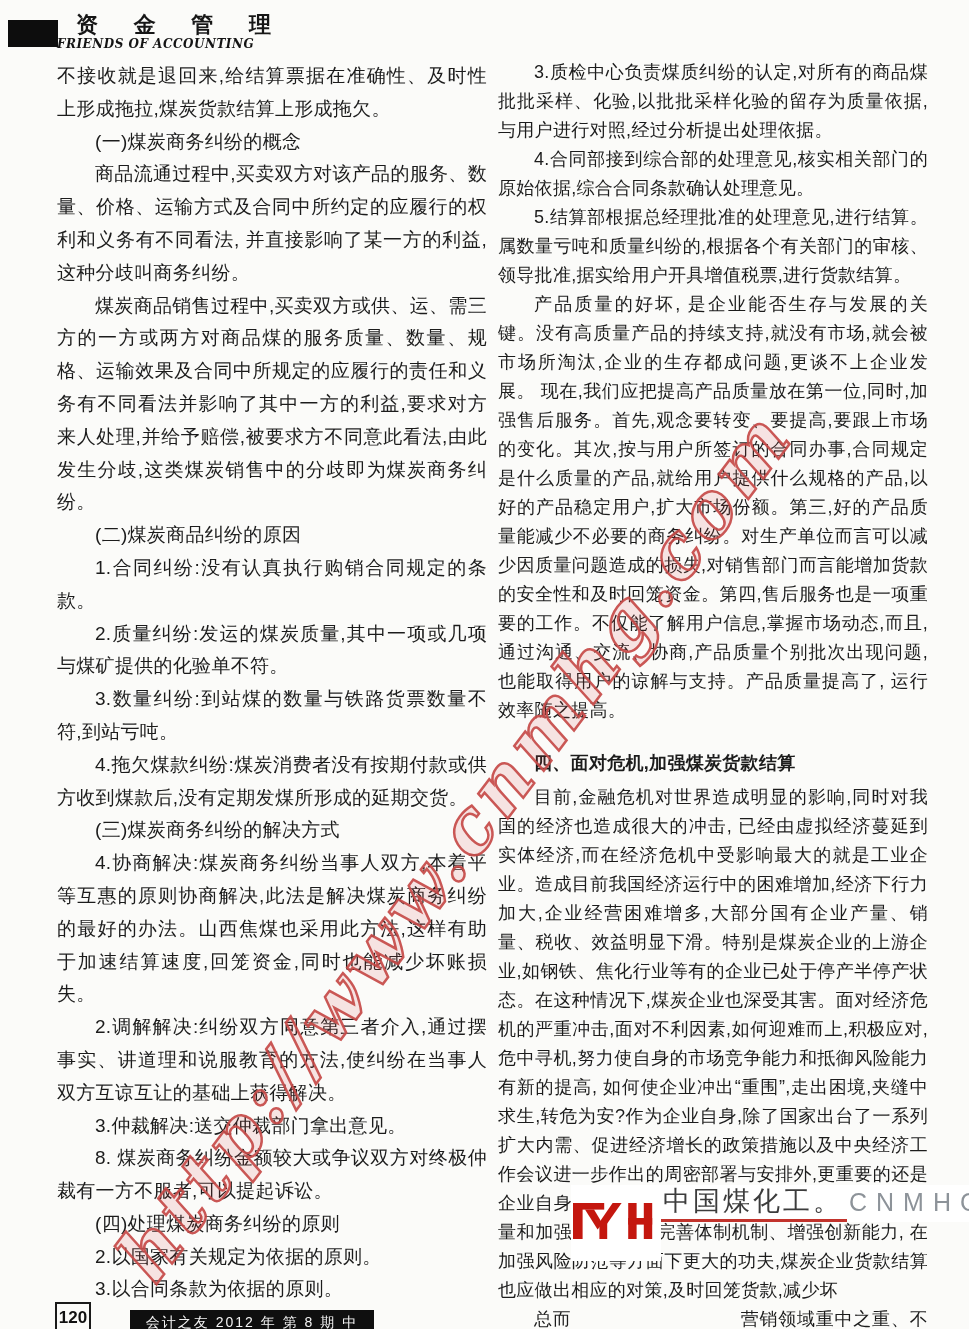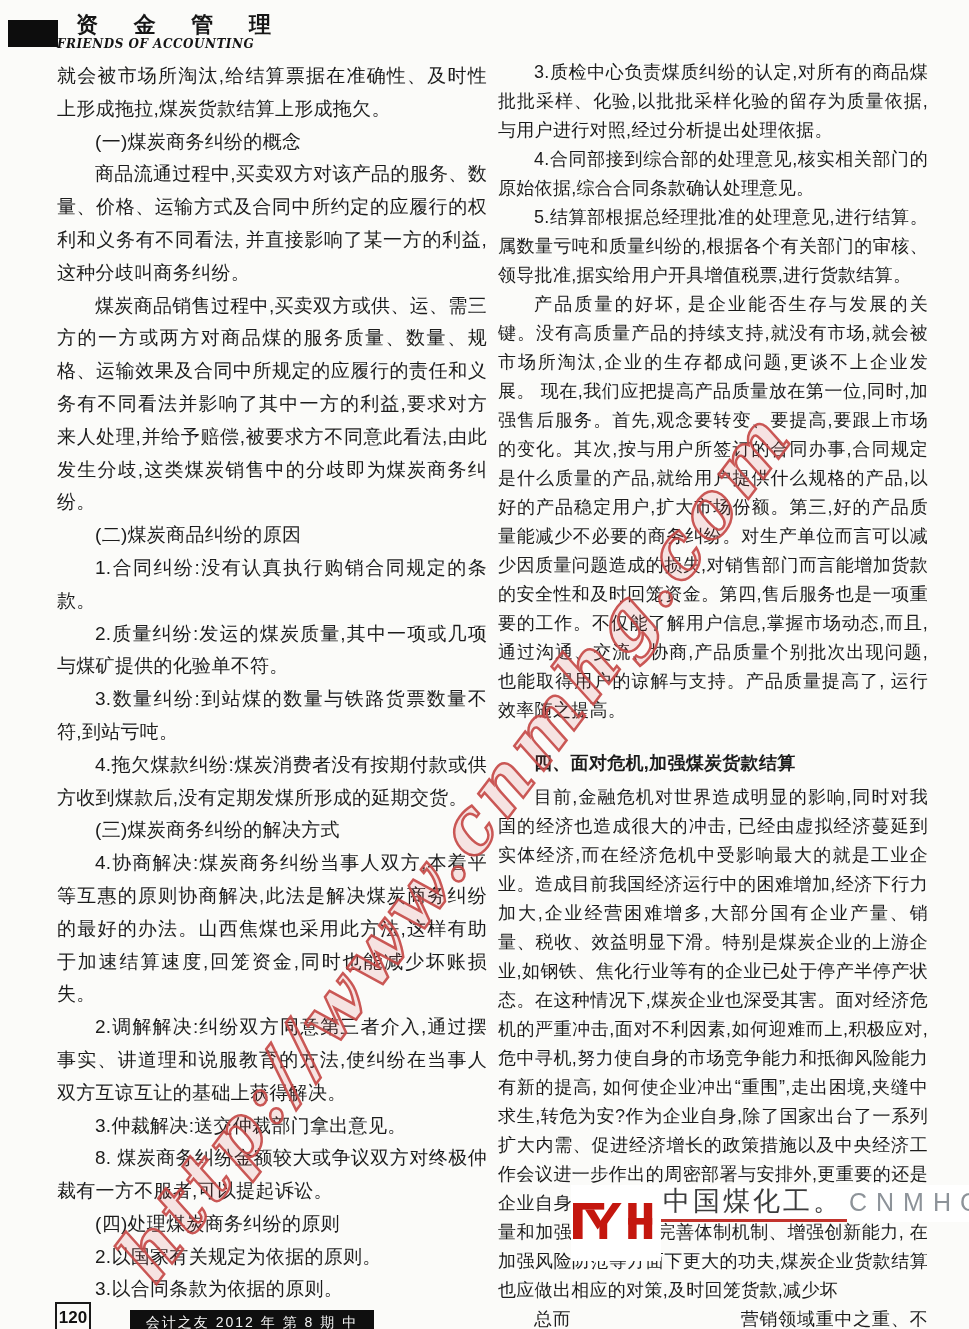--- a/index.html
+++ b/index.html
@@ -77,21 +77,21 @@
 </head>
 <body>
 
 <div class="page">
 
   <div class="hdr-block"></div>
   <div class="hdr-cn">资 金 管 理</div>
   <div class="hdr-en">FRIENDS OF ACCOUNTING</div>
 
   <div class="col col-left">
-      <p class="para cont">就会被市场所淘汰,给结算票据在准确性、及时性上形成拖拉,煤炭货款结算上形成拖欠。</p>
+      <p class="para cont">不接收就是退回来,给结算票据在准确性、及时性上形成拖拉,煤炭货款结算上形成拖欠。</p>
       <p class="para sub">(一)煤炭商务纠纷的概念</p>
       <p class="para body">商品流通过程中,买卖双方对该产品的服务、数量、价格、运输方式及合同中所约定的应履行的权利和义务有不同看法, 并直接影响了某一方的利益, 这种分歧叫商务纠纷。</p>
       <p class="para body">煤炭商品销售过程中,买卖双方或供、运、需三方的一方或两方对商品煤的服务质量、数量、规格、运输效果及合同中所规定的应履行的责任和义务有不同看法并影响了其中一方的利益,要求对方来人处理,并给予赔偿,被要求方不同意此看法,由此发生分歧,这类煤炭销售中的分歧即为煤炭商务纠纷。</p>
       <p class="para sub">(二)煤炭商品纠纷的原因</p>
       <p class="para body">1.合同纠纷:没有认真执行购销合同规定的条款。</p>
       <p class="para body">2.质量纠纷:发运的煤炭质量,其中一项或几项与煤矿提供的化验单不符。</p>
       <p class="para body">3.数量纠纷:到站煤的数量与铁路货票数量不符,到站亏吨。</p>
       <p class="para body">4.拖欠煤款纠纷:煤炭消费者没有按期付款或供方收到煤款后,没有定期发煤所形成的延期交货。</p>
       <p class="para sub">(三)煤炭商务纠纷的解决方式</p>
       <p class="para body">4.协商解决:煤炭商务纠纷当事人双方,本着平等互惠的原则协商解决,此法是解决煤炭商务纠纷的最好的办法。山西焦煤也采用此方法,这样有助于加速结算速度,回笼资金,同时也能减少坏账损失。</p>

